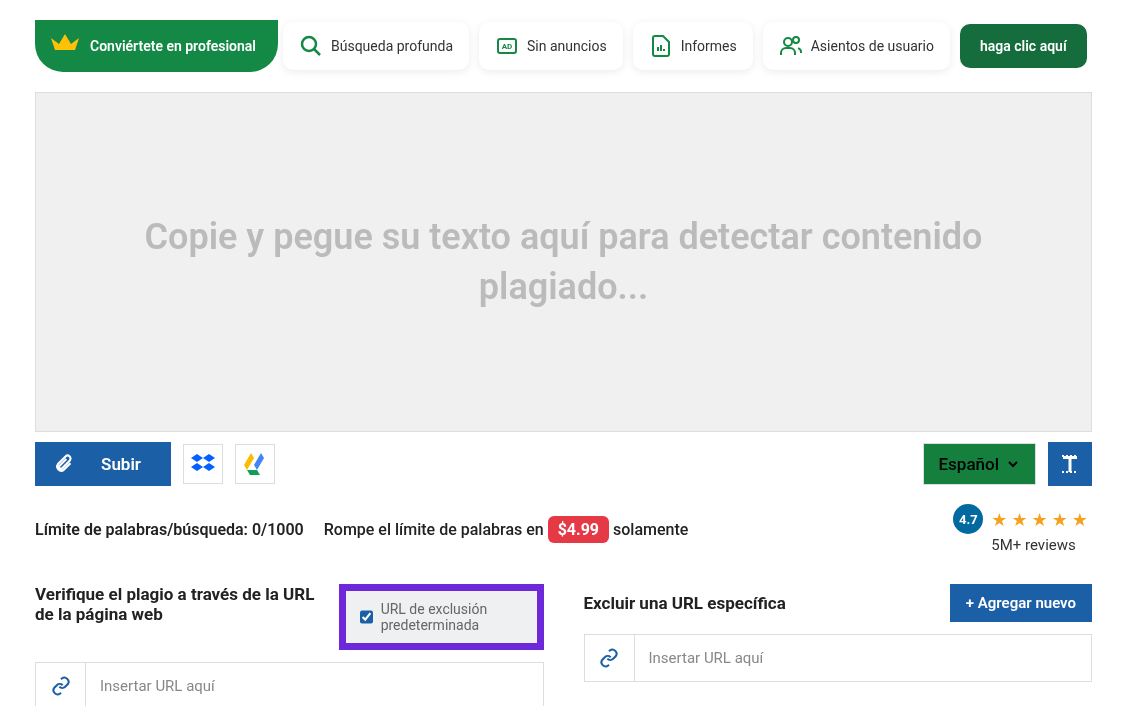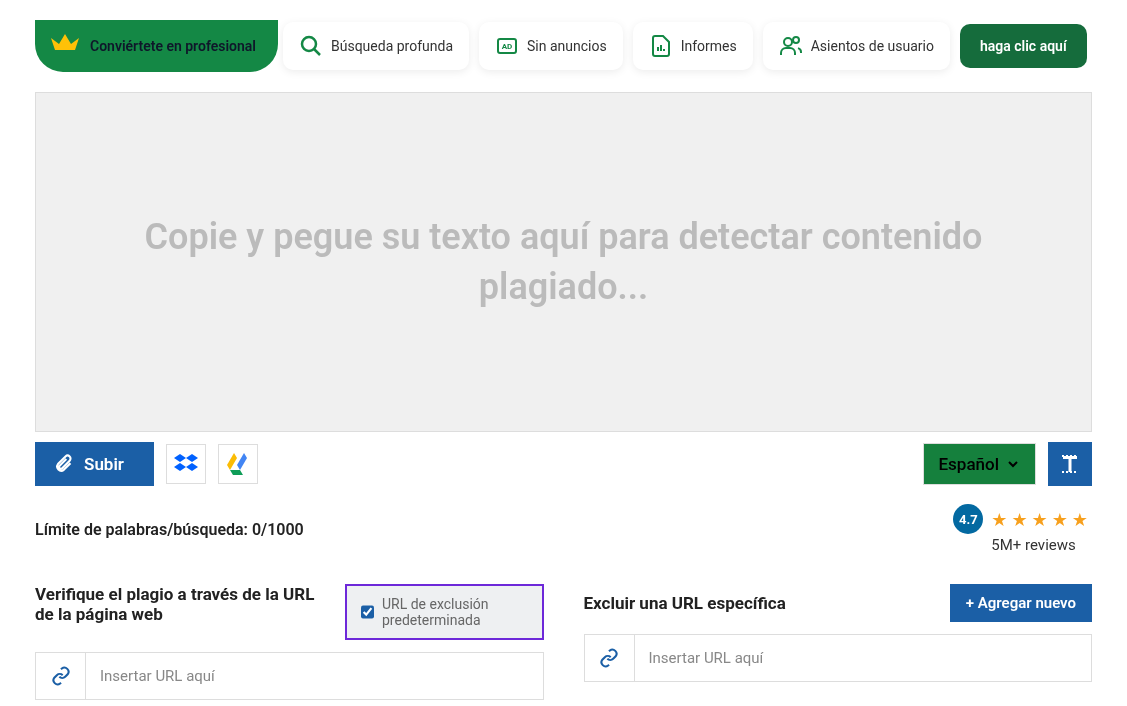--- a/index.html
+++ b/index.html
@@ -1,50 +1,50 @@
 <!DOCTYPE html>
 <html><head>
 <meta charset="utf-8">
 <style>
 * { box-sizing: border-box; margin: 0; padding: 0; font-family: -apple-system, BlinkMacSystemFont, 'Segoe UI', Roboto, sans-serif; }
 body { background: #fff; padding: 20px 35px; }
 
 .top-bar { display: flex; align-items: center; gap: 10px; margin-bottom: 20px; }
-.pro-banner { background: #148845; color: #0f172a; padding: 18px 22px 18px 55px; border-radius: 0 0 28px 28px; font-weight: 600; font-size: 14px; position: relative; margin-right: 0; }
+.pro-banner { background: #148845; color: #ffffff; padding: 18px 22px 18px 55px; border-radius: 0 0 28px 28px; font-weight: 600; font-size: 14px; position: relative; margin-right: 0; }
 .crown { position: absolute; left: 14px; top: 12px; width: 32px; height: 26px; }
 .feature-pills { display: flex; gap: 10px; align-items: center; margin-left: -5px; }
 .pill { background: #fff; border-radius: 10px; padding: 12px 16px; display: flex; align-items: center; gap: 8px; box-shadow: 0 2px 8px rgba(0,0,0,0.08); font-size: 14px; color: #333; white-space: nowrap; }
 .pill svg, .pill .ico { width: 24px; height: 24px; flex-shrink: 0; }
 .cta-btn { background: #156c3c; color: #fff; border: none; padding: 14px 20px; border-radius: 10px; font-weight: 600; font-size: 14px; cursor: pointer; }
 
 .textarea-wrap { border: 1px solid #ddd; background: #f0f0f0; height: 340px; display: flex; align-items: center; justify-content: center; padding: 40px; margin-bottom: 0; }
 .textarea-placeholder { color: #bbb; font-size: 36px; font-weight: 600; text-align: center; line-height: 1.4; }
 
 .action-row { display: flex; align-items: center; gap: 12px; margin-top: 10px; }
-.upload-btn { background: #1b5fa6; color: #fff; border: none; padding: 12px 30px 12px 18px; font-weight: 600; font-size: 17px; display: flex; align-items: center; gap: 11px; cursor: pointer; }
+.upload-btn { background: #1b5fa6; color: #fff; border: none; padding: 12px 30px 12px 18px; font-weight: 600; font-size: 17px; display: flex; align-items: center; gap: 28px; cursor: pointer; }
 .icon-box { width: 40px; height: 40px; border: 1px solid #ddd; display: flex; align-items: center; justify-content: center; cursor: pointer; background: #fff; }
 .spacer { flex: 1; }
 .lang-select { border: 1px solid #ddd; padding: 10px 14px; font-size: 17px; font-weight: 500; display: flex; align-items: center; gap: 6px; cursor: pointer; background: #15803d; }
 .text-icon-btn { background: #1b5fa6; width: 44px; height: 44px; display: flex; align-items: center; justify-content: center; cursor: pointer; }
 
 .limit-row { display: flex; align-items: center; gap: 20px; margin-top: 18px; }
 .limit-text { font-weight: 600; font-size: 16px; color: #222; }
 .break-limit { font-size: 16px; color: #222; font-weight: 500; }
 .price-badge { background: #e63946; color: #fff; padding: 4px 10px; border-radius: 6px; font-weight: 700; display: inline-block; }
 .rating-block { display: flex; flex-direction: column; align-items: flex-start; gap: 2px; }
 .rating-top { display: flex; align-items: center; gap: 8px; }
 .rating-num { background: #0369a1; color: #fff; width: 30px; height: 30px; border-radius: 50%; display: flex; align-items: center; justify-content: center; font-weight: 700; font-size: 13px; }
 .stars { color: #f7a01d; font-size: 18px; letter-spacing: 4px; }
 .reviews-text { font-size: 15px; color: #333; margin-left: 38px; }
 
 .url-section { display: flex; gap: 40px; margin-top: 30px; align-items: flex-start; }
 .url-col { flex: 1; }
 .url-title { font-weight: 700; font-size: 17px; color: #222; margin-bottom: 10px; }
 .url-header-row { display: flex; align-items: flex-start; gap: 18px; }
-.default-ex { display: flex; align-items: center; gap: 8px; background: #eef0f2; border: 2px solid #6d28d9; padding: 10px 14px; font-size: 14px; color: #666; }
+.default-ex { display: flex; align-items: center; gap: 8px; background: #eef0f2; border: 7px solid #6d28d9; padding: 10px 14px; font-size: 14px; color: #666; }
 .default-ex input[type=checkbox] { width: 18px; height: 18px; accent-color: #1b5fa6; }
 .url-input-wrap { display: flex; border: 1px solid #ddd; margin-top: 12px; }
 .url-icon-box { width: 50px; display: flex; align-items: center; justify-content: center; border-right: 1px solid #ddd; }
 .url-input { flex: 1; border: none; padding: 14px; font-size: 15px; outline: none; }
 .url-input::placeholder { color: #888; }
 .exclude-header { display: flex; align-items: center; justify-content: space-between; }
 .add-btn { background: #1b5fa6; color: #fff; border: none; padding: 10px 16px; font-weight: 600; font-size: 15px; cursor: pointer; }
 </style>
 </head>
 <body>
@@ -125,20 +125,25 @@
     <svg width="24" height="24" viewBox="0 0 24 24" fill="#fff">
         <path d="M5 4h14v3h-5.5v13h-3V7H5z"></path>
         <line x1="4" y1="4" x2="20" y2="4" stroke="#fff" stroke-width="2" stroke-dasharray="2 2"></line>
         <line x1="4" y1="20" x2="20" y2="20" stroke="#fff" stroke-width="2" stroke-dasharray="2 2"></line>
       </svg>
   </div>
 </div>
 
 <div class="limit-row">
   <span class="limit-text">Límite de palabras/búsqueda: 0/1000</span>
+  <span class="break-limit">
+    <span>Rompe el límite de palabras en</span>
+    <span class="price-badge">$4.99</span>
+    <span>solamente</span>
+  </span>
   <div class="spacer"></div>
   <div class="rating-block">
     <div class="rating-top">
       <div class="rating-num">4.7</div>
       <div class="stars">★★★★★</div>
     </div>
     <div class="reviews-text">5M+ reviews</div>
   </div>
 </div>
 

